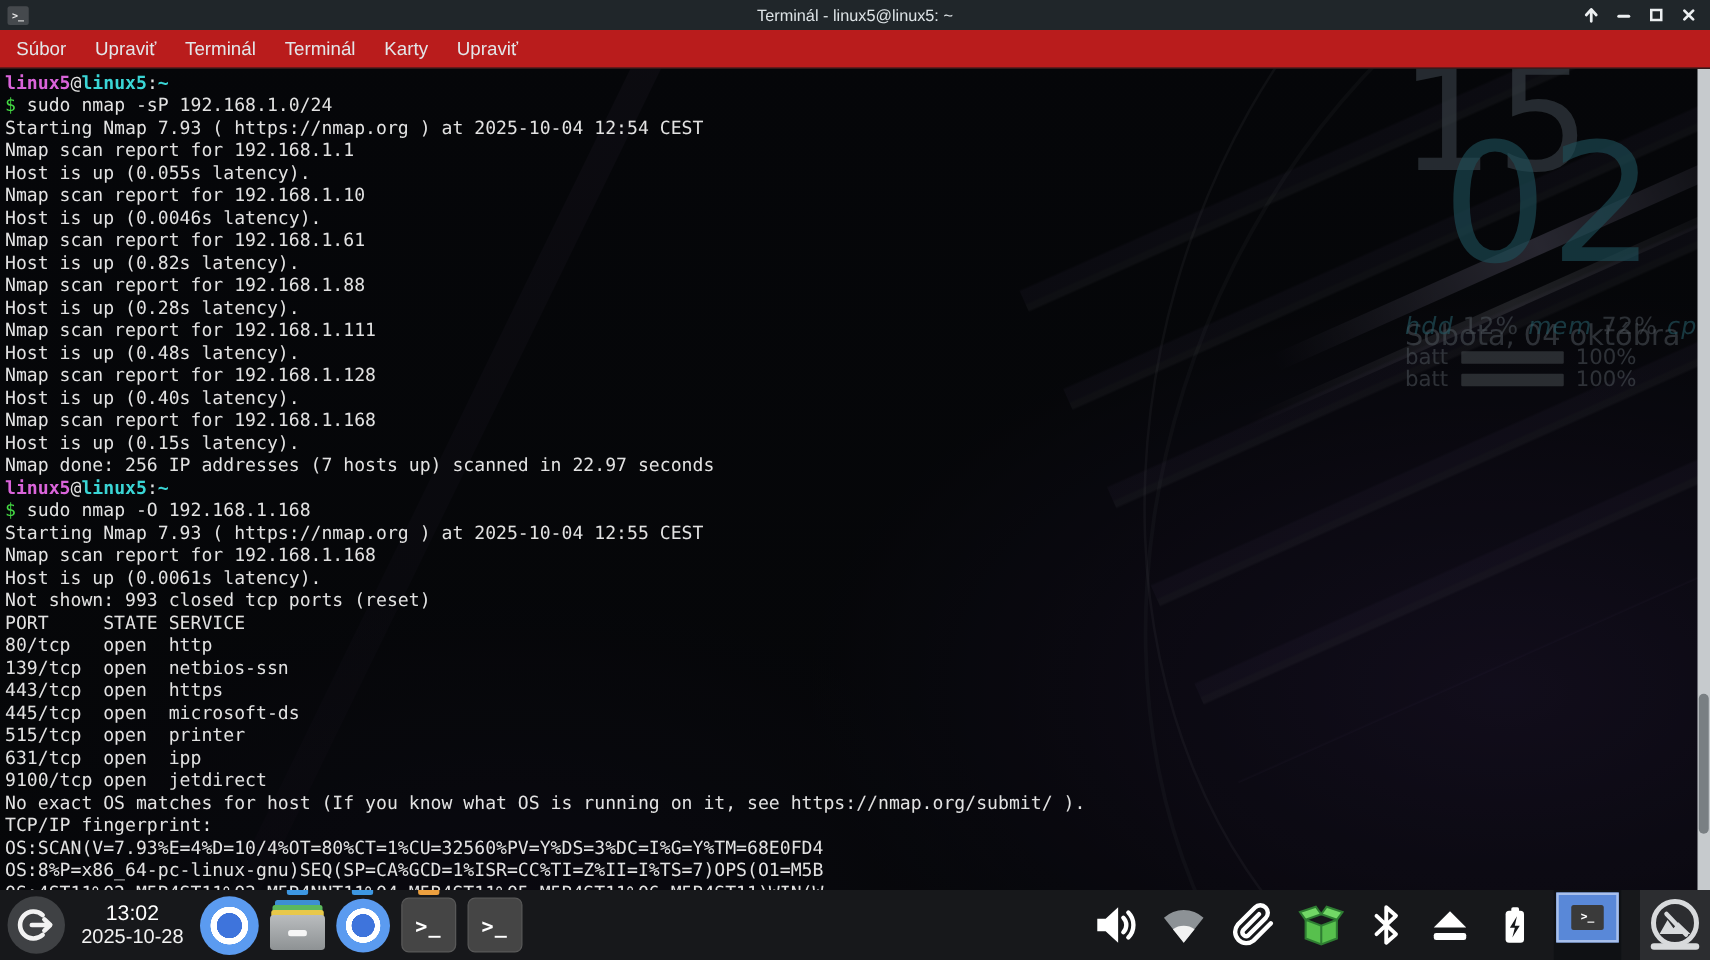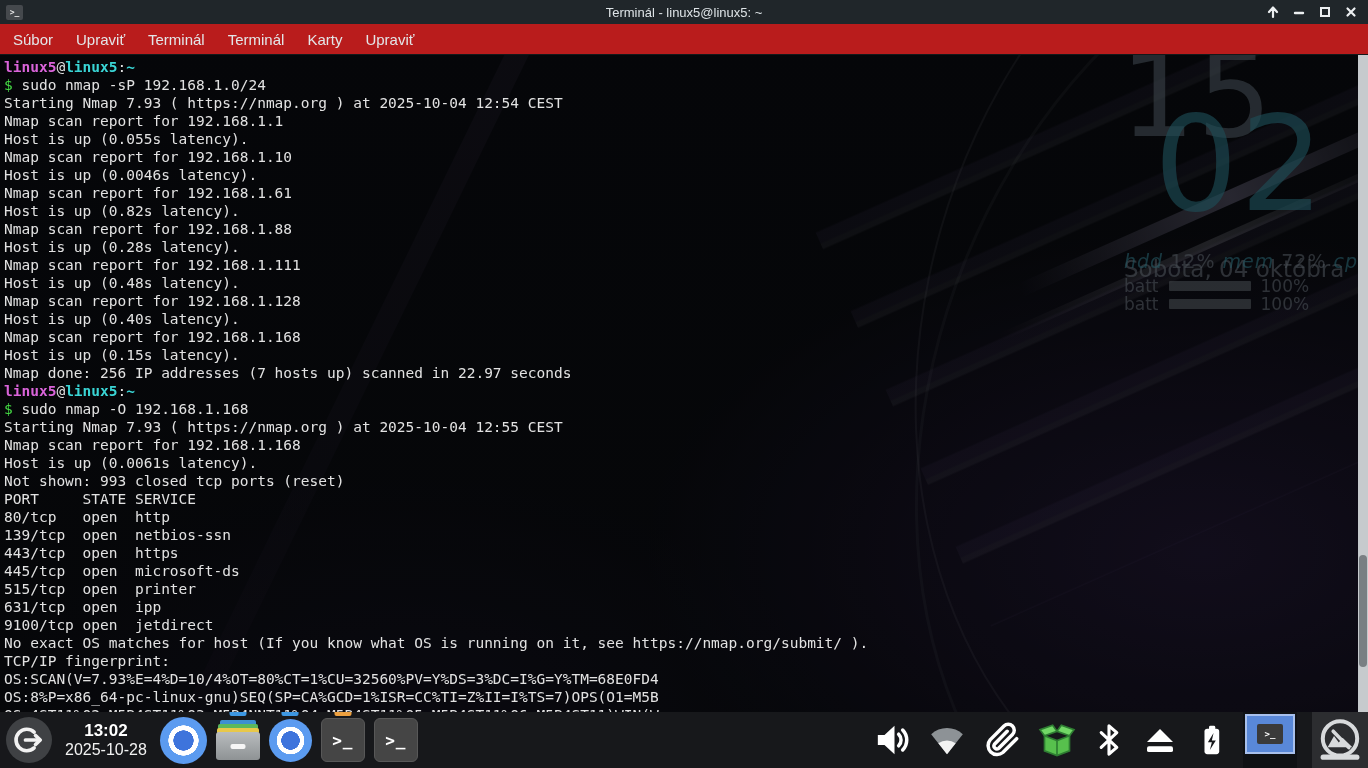--- a/index.html
+++ b/index.html
@@ -76,21 +76,21 @@
   .dock-left{display:flex;align-items:center;height:100%;padding-left:6px;gap:9px;}
   .dock-item{position:relative;height:100%;display:flex;align-items:center;justify-content:center;}
   .indicator{position:absolute;top:0;left:50%;transform:translateX(-50%);width:17px;height:4px;
     border-radius:0 0 2px 2px;}
   .ind-blue{background:#3d97e2;}
   .ind-orange{background:#eda03f;}
 
   .logout-btn{width:46px;height:46px;border-radius:50%;background:#3f4144;
     display:flex;align-items:center;justify-content:center;}
   .panel-clock{text-align:center;line-height:1.15;padding:0 4px;}
-  .panel-time{color:#fff;font-weight:bold;font-size:17px;}
+  .panel-time{color:#fff;font-weight:normal;font-size:17px;}
   .panel-date{color:#f2f2f2;font-size:16px;}
   .chromium{border-radius:50%;background:radial-gradient(circle at 50% 50%,
       #3e74dc 0 30%, #ffffff 31% 45%, #5b9bf0 46% 72%, #3f7ae0 73% 100%);}
   .chromium.big{width:47px;height:47px;}
   .chromium.small{width:43px;height:43px;}
   .cab{position:relative;width:44px;height:40px;}
   .cab .f1{position:absolute;top:0;left:4px;right:4px;height:6px;background:#3d8fd1;border-radius:2px;}
   .cab .f2{position:absolute;top:4px;left:2px;right:2px;height:6px;background:#5cb85c;border-radius:2px;}
   .cab .f3{position:absolute;top:8px;left:1px;right:1px;height:6px;background:#e8c84a;border-radius:2px;}
   .cab .body{position:absolute;top:12px;left:0;right:0;bottom:0;border-radius:3px;

